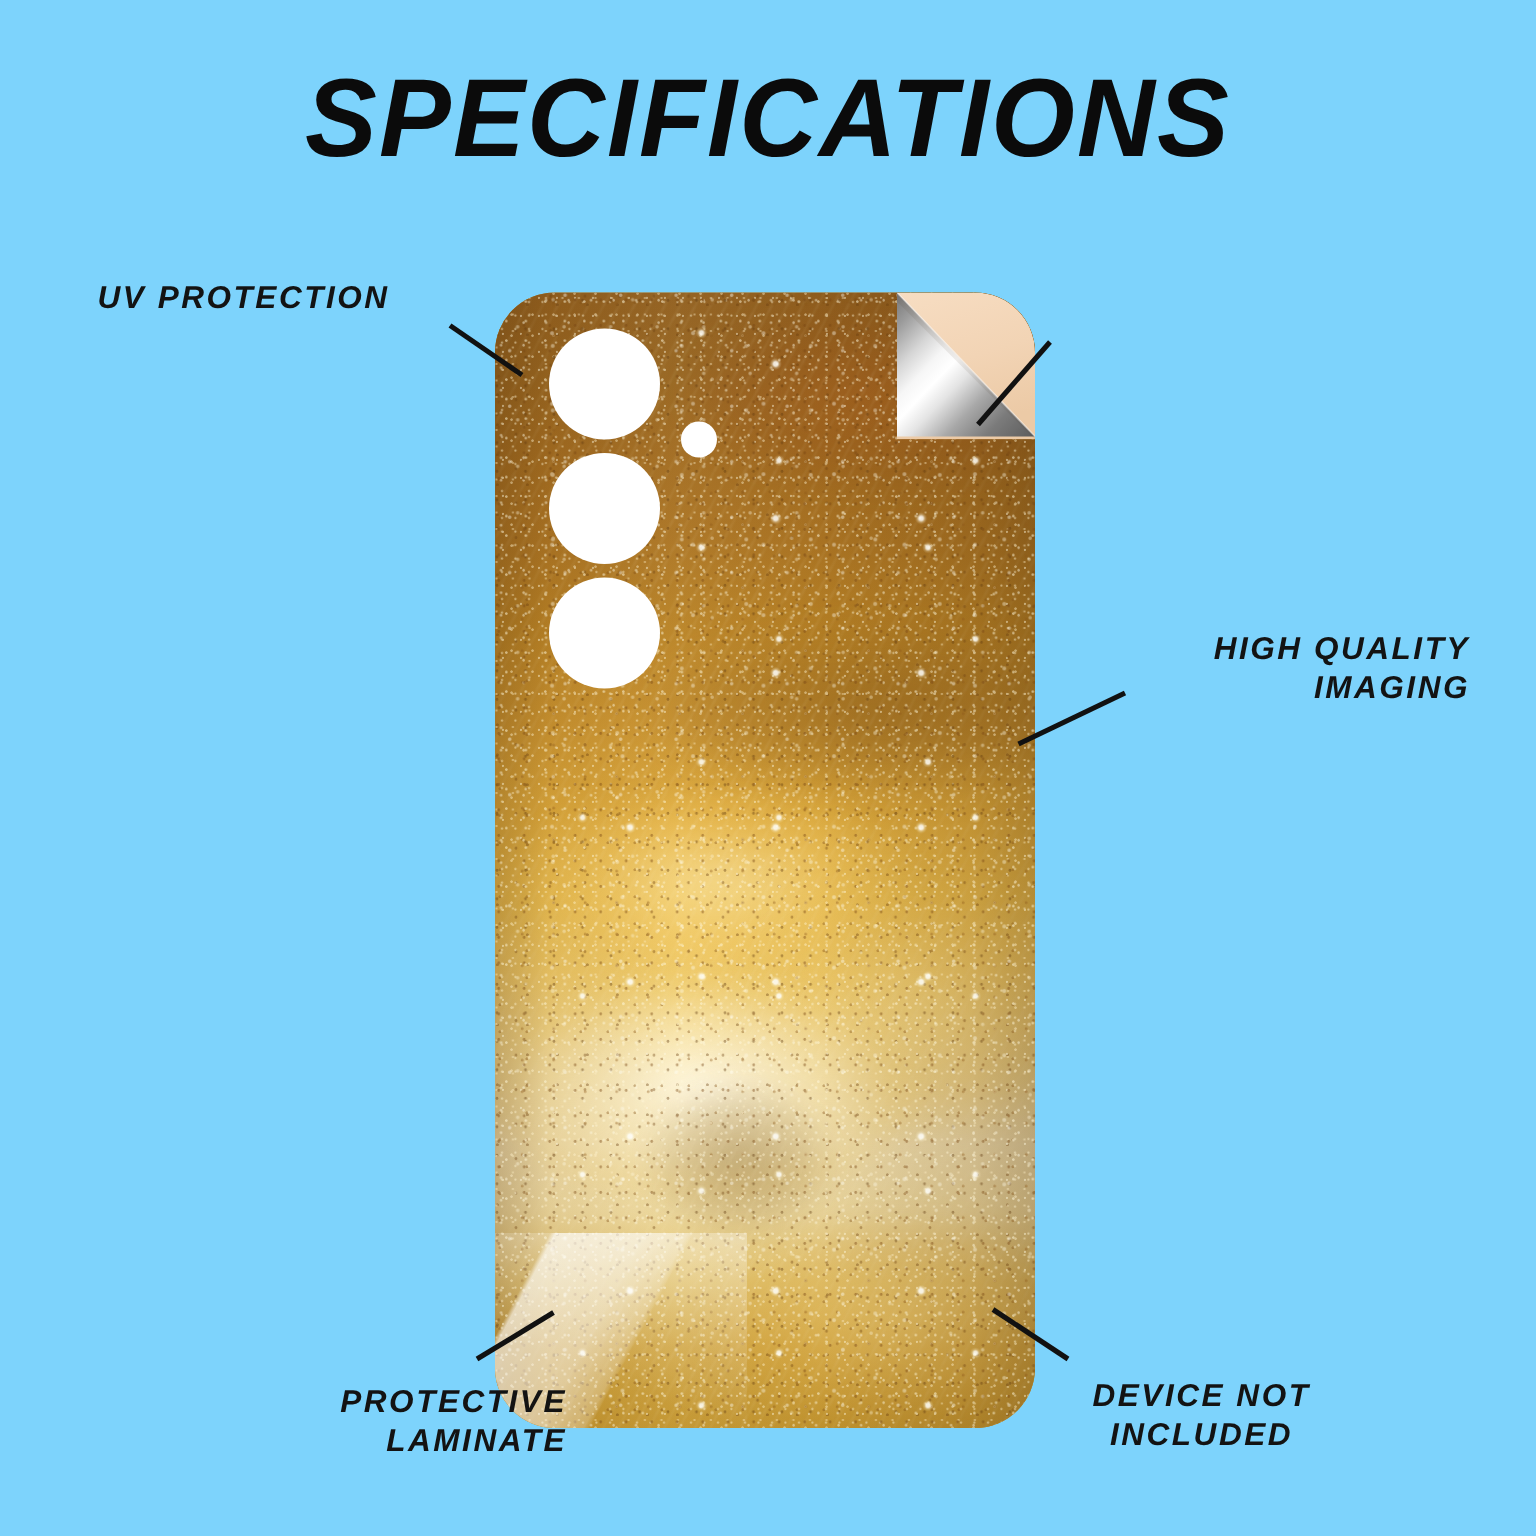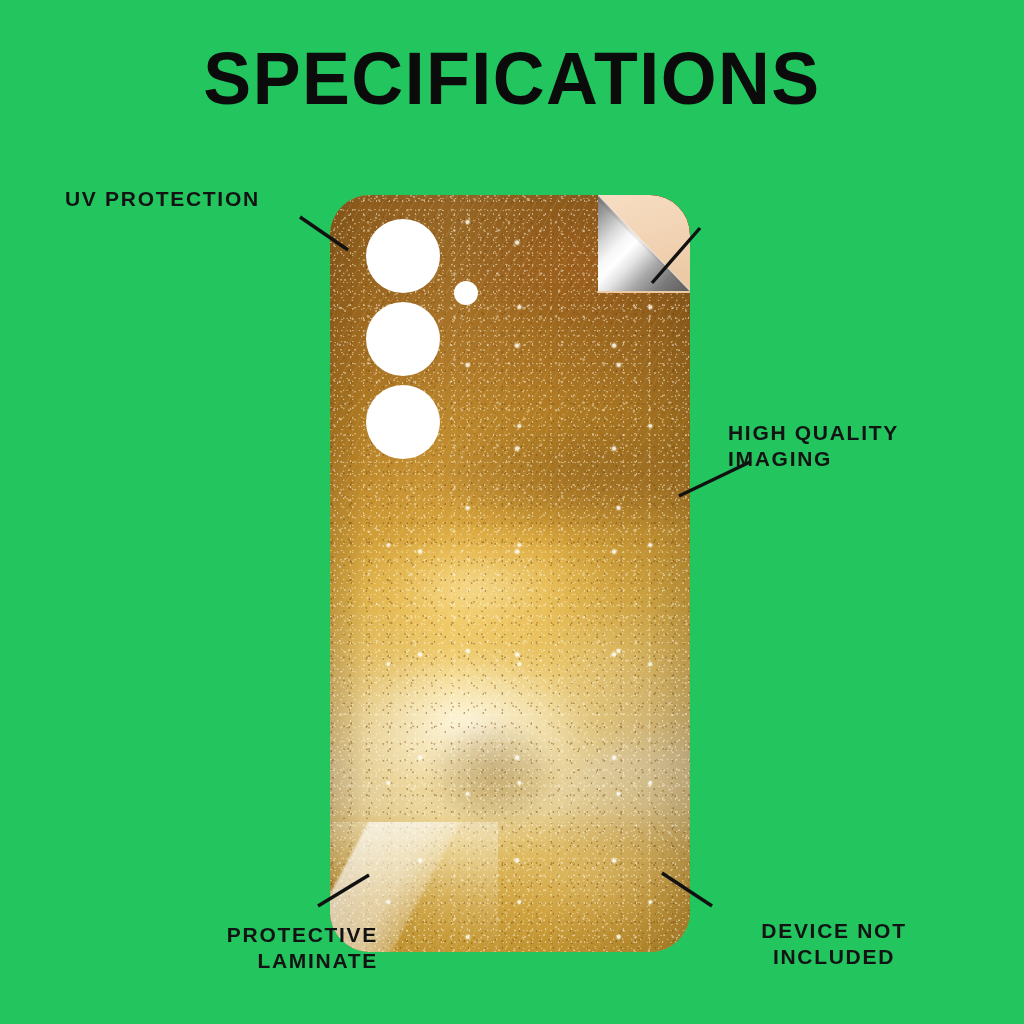--- a/index.html
+++ b/index.html
@@ -15,21 +15,22 @@
     overflow: hidden;
     font-family: "Liberation Sans", sans-serif;
     -webkit-font-smoothing: antialiased;
   }
 
   #stage {
     position: absolute;
     inset: 0;
     width: 1024px;
     height: 1024px;
-    background: #22c55e;
+    background: #7dd3fc;
+    font-style: italic;
   }
 
   
   #page-title {
     position: absolute;
     left: 0;
     top: 42px;
     width: 1024px;
     text-align: center;
     font-family: "Liberation Sans", sans-serif;
@@ -290,23 +291,23 @@
     font-family: "Liberation Sans", sans-serif;
     font-size: 21px;
     font-weight: 600;
     letter-spacing: 1.7px;
     color: #131313;
     line-height: 1.26;
     white-space: pre-line;
   }
   #label-uv-protection      { left: 65px;  top: 186px; text-align: left; }
   #label-3m-material        { left: 705px; top: 198px; text-align: left; }
-  #label-high-quality       { left: 728px; top: 420px; width: 252px; text-align: left; }
+  #label-high-quality       { left: 728px; top: 420px; width: 252px; text-align: right; }
   #label-protective-laminate{ left: 128px; top: 922px; width: 250px; text-align: right; }
-  #label-device-not-included{ left: 709px; top: 918px; width: 250px; text-align: center; }
+  #label-device-not-included{ left: 676px; top: 918px; width: 250px; text-align: center; }
 
   
   #leader-lines {
     position: absolute;
     left: 0; top: 0;
     width: 1024px;
     height: 1024px;
     pointer-events: none;
   }
 </style>

